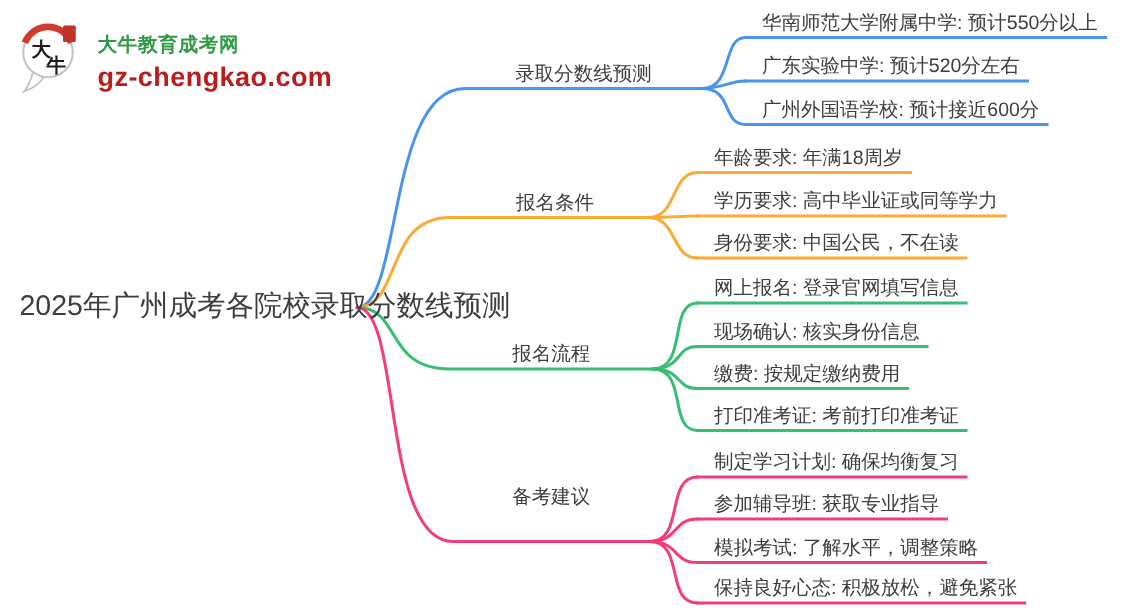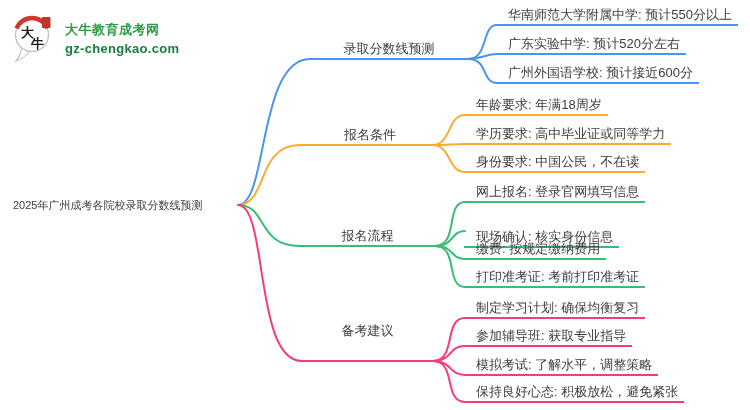--- a/index.html
+++ b/index.html
@@ -9,21 +9,21 @@
     font-family:"Liberation Sans","DejaVu Sans",sans-serif;
   }
   #canvas{position:absolute;inset:0;width:750px;height:410px;}
   svg.lines{position:absolute;left:0;top:0;pointer-events:none;}
   svg.lines path{fill:none;stroke-width:2;stroke-linecap:round;}
   .s0{stroke:#4A94EE;}
   .s1{stroke:#FBAB34;}
   .s2{stroke:#38BE74;}
   .s3{stroke:#F43C78;}
   .root{
-    position:absolute;left:13px;top:196px;font-size:11px;line-height:18px;
+    position:absolute;left:13px;top:196px;font-size:19px;line-height:18px;
     color:#3d3d3d;white-space:nowrap;
   }
   .blabel{
     position:absolute;font-size:13px;line-height:16px;color:#3d3d3d;
     text-align:center;white-space:nowrap;
   }
   .leaf{
     position:absolute;font-size:13px;line-height:18px;color:#3d3d3d;
     white-space:nowrap;padding:0 6px 0 12px;border-bottom:2px solid #000;
   }
@@ -33,22 +33,22 @@
   .leaf.b3{border-color:#F43C78;left:464px;}
   
   .logo{position:absolute;left:13px;top:14px;width:200px;height:50px;}
   .logo svg{position:absolute;left:0;top:1px;}
   .logo svg text{font-family:"Liberation Sans","DejaVu Sans",sans-serif;font-weight:bold;}
   .logo-title{
     position:absolute;left:52px;top:7px;font-size:13px;font-weight:bold;
     color:#2E9B45;letter-spacing:.5px;white-space:nowrap;
   }
   .logo-sub{
-    position:absolute;left:52px;top:27px;font-size:13px;font-weight:bold;
-    color:#15803d;letter-spacing:.3px;white-space:nowrap;
+    position:absolute;left:52px;top:27px;font-size:18px;font-weight:bold;
+    color:#b91c1c;letter-spacing:.3px;white-space:nowrap;
   }
 </style>
 </head>
 <body>
 
 <div id="canvas">
 
   <div class="logo">
     <svg width="44" height="50" viewBox="0 0 44 50">
       <circle cx="19" cy="20" r="16.5" fill="#ffffff" stroke="#c4c4c4" stroke-width="1.4"></circle>
@@ -96,21 +96,21 @@
 
   <div class="leaf b0" style="top:6px;">华南师范大学附属中学: 预计550分以上</div>
   <div class="leaf b0" style="top:35px;">广东实验中学: 预计520分左右</div>
   <div class="leaf b0" style="top:64px;">广州外国语学校: 预计接近600分</div>
 
   <div class="leaf b1" style="top:96px;">年龄要求: 年满18周岁</div>
   <div class="leaf b1" style="top:125px;">学历要求: 高中毕业证或同等学力</div>
   <div class="leaf b1" style="top:153px;">身份要求: 中国公民，不在读</div>
 
   <div class="leaf b2" style="top:183px;">网上报名: 登录官网填写信息</div>
-  <div class="leaf b2" style="top:212px;margin-top:16px;">现场确认: 核实身份信息</div>
+  <div class="leaf b2" style="top:212px;">现场确认: 核实身份信息</div>
   <div class="leaf b2" style="top:240px;">缴费: 按规定缴纳费用</div>
   <div class="leaf b2" style="top:268px;">打印准考证: 考前打印准考证</div>
 
   <div class="leaf b3" style="top:299px;">制定学习计划: 确保均衡复习</div>
   <div class="leaf b3" style="top:327px;">参加辅导班: 获取专业指导</div>
   <div class="leaf b3" style="top:356px;">模拟考试: 了解水平，调整策略</div>
   <div class="leaf b3" style="top:383px;text-align:right;">保持良好心态: 积极放松，避免紧张</div>
 
 </div>
 

